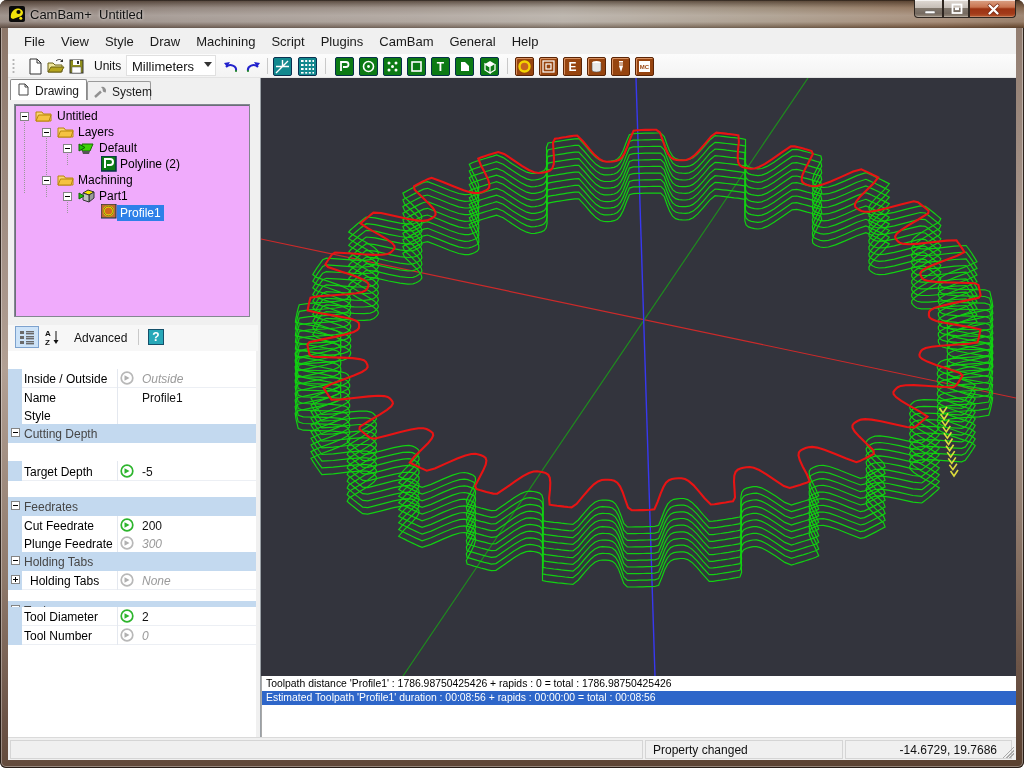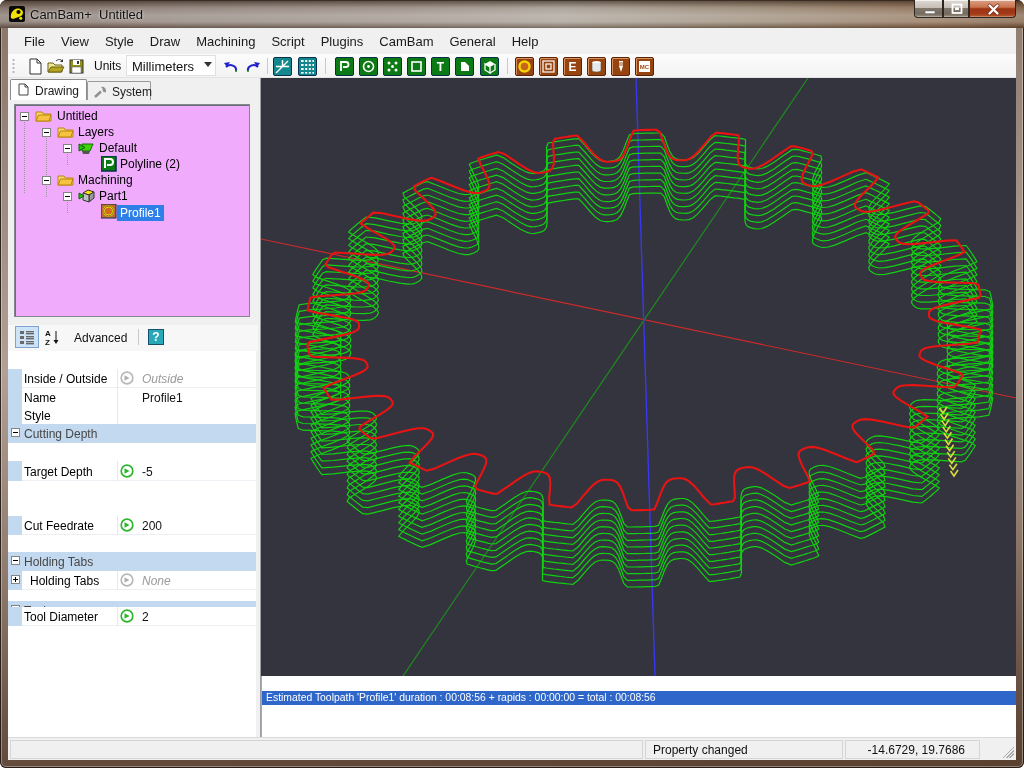--- a/index.html
+++ b/index.html
@@ -409,31 +409,47 @@
           <div class="pline"></div>
           <div class="plbl">Target Depth</div>
           <div class="picon">
             <svg width="14" height="14">
               <circle cx="7" cy="7" r="5.8" fill="#fff" stroke="#2db52d" stroke-width="1.7"></circle>
               <path d="M4.5 4.2l5 2.8-5 2.8z" fill="#2db52d"></path>
             </svg>
           </div>
           <div class="pval">-5</div>
         </div>
+        <div class="prow pcat" style="top:146.4px">
+          <div class="ebox" style="left:3px;top:4px;background:#fff"></div>
+          <div class="plbl">Feedrates</div>
+        </div>
         <div class="prow pitem" style="top:164.7px">
           <div class="pgut"></div>
           <div class="pline"></div>
           <div class="plbl">Cut Feedrate</div>
           <div class="picon">
             <svg width="14" height="14">
               <circle cx="7" cy="7" r="5.8" fill="#fff" stroke="#2db52d" stroke-width="1.7"></circle>
               <path d="M4.5 4.2l5 2.8-5 2.8z" fill="#2db52d"></path>
             </svg>
           </div>
           <div class="pval">200</div>
+        </div>
+        <div class="prow pitem" style="top:183.0px">
+          <div class="pgut"></div>
+          <div class="pline"></div>
+          <div class="plbl">Plunge Feedrate</div>
+          <div class="picon">
+            <svg width="14" height="14">
+              <circle cx="7" cy="7" r="5.8" fill="#fff" stroke="#b8b8b8" stroke-width="1.7"></circle>
+              <path d="M4.5 4.2l5 2.8-5 2.8z" fill="#b0b0b0"></path>
+            </svg>
+          </div>
+          <div class="pval gray">300</div>
         </div>
         <div class="prow pcat" style="top:201.3px">
           <div class="ebox" style="left:3px;top:4px;background:#fff"></div>
           <div class="plbl">Holding Tabs</div>
         </div>
         <div class="prow pitem" style="top:219.6px">
           <div class="pgut"></div>
           <div class="pline"></div>
           <div class="ebox plus" style="left:3px;top:4px"></div>
           <div class="plbl" style="left:22px">Holding Tabs</div>
@@ -453,20 +469,32 @@
           <div class="pgut"></div>
           <div class="pline"></div>
           <div class="plbl">Tool Diameter</div>
           <div class="picon">
             <svg width="14" height="14">
               <circle cx="7" cy="7" r="5.8" fill="#fff" stroke="#2db52d" stroke-width="1.7"></circle>
               <path d="M4.5 4.2l5 2.8-5 2.8z" fill="#2db52d"></path>
             </svg>
           </div>
           <div class="pval">2</div>
+        </div>
+        <div class="prow pitem" style="top:274.5px">
+          <div class="pgut"></div>
+          <div class="pline"></div>
+          <div class="plbl">Tool Number</div>
+          <div class="picon">
+            <svg width="14" height="14">
+              <circle cx="7" cy="7" r="5.8" fill="#fff" stroke="#b8b8b8" stroke-width="1.7"></circle>
+              <path d="M4.5 4.2l5 2.8-5 2.8z" fill="#b0b0b0"></path>
+            </svg>
+          </div>
+          <div class="pval gray">0</div>
         </div>
       </div>
 </div>
 <div id="splitter"></div>
 <div id="viewport">
       <svg width="755" height="598" viewBox="0 0 755 598">
 <rect width="755" height="598" fill="#33343d"></rect>
 <line x1="0" y1="161" x2="755" y2="320" stroke="#cc2a2a" stroke-width="1.2"></line>
 <line x1="547" y1="0" x2="142" y2="598" stroke="#1e8c1e" stroke-width="1.2"></line>
 <line x1="375" y1="0" x2="394" y2="598" stroke="#3838f0" stroke-width="1.4"></line>
@@ -488,27 +516,28 @@
         <path d="M682.9 355.2L686.4 360.2L690.4 354.2" fill="none" stroke="#dcdc3c" stroke-width="1.6"></path>
         <path d="M684.0 361.5L687.5 366.5L691.5 360.5" fill="none" stroke="#dcdc3c" stroke-width="1.6"></path>
         <path d="M685.1 367.8L688.6 372.8L692.6 366.8" fill="none" stroke="#dcdc3c" stroke-width="1.6"></path>
         <path d="M686.2 374.1L689.7 379.1L693.7 373.1" fill="none" stroke="#dcdc3c" stroke-width="1.6"></path>
         <path d="M687.3 380.4L690.8 385.4L694.8 379.4" fill="none" stroke="#dcdc3c" stroke-width="1.6"></path>
         <path d="M688.4 386.7L691.9 391.7L695.9 385.7" fill="none" stroke="#dcdc3c" stroke-width="1.6"></path>
         <path d="M689.5 393.0L693.0 398.0L697.0 392.0" fill="none" stroke="#dcdc3c" stroke-width="1.6"></path>
 </svg>
     </div>
 <div id="msgs">
+<div id="msg1">Toolpath distance 'Profile1' : 1786.98750425426 + rapids : 0 = total : 1786.98750425426</div>
 <div id="msg2">
         <span>Estimated Toolpath 'Profile1' duration : 00:08:56 + rapids : 00:00:00 = total : 00:08:56</span>
       </div>
 </div>
 <div id="statusbar">
 <div class="ssec" style="left:2px;width:633px"></div>
 <div class="ssec" style="left:637px;width:198px">
         <span style="position:absolute;left:7px;top:2px">Property changed</span>
       </div>
-<div class="ssec" style="left:837px;width:135px">
+<div class="ssec" style="left:837px;width:167px">
         <span style="position:absolute;right:14px;top:2px">-14.6729, 19.7686</span>
       </div>
 <div id="grip2"></div>
 </div>
 </div>
 
 </body></html>

